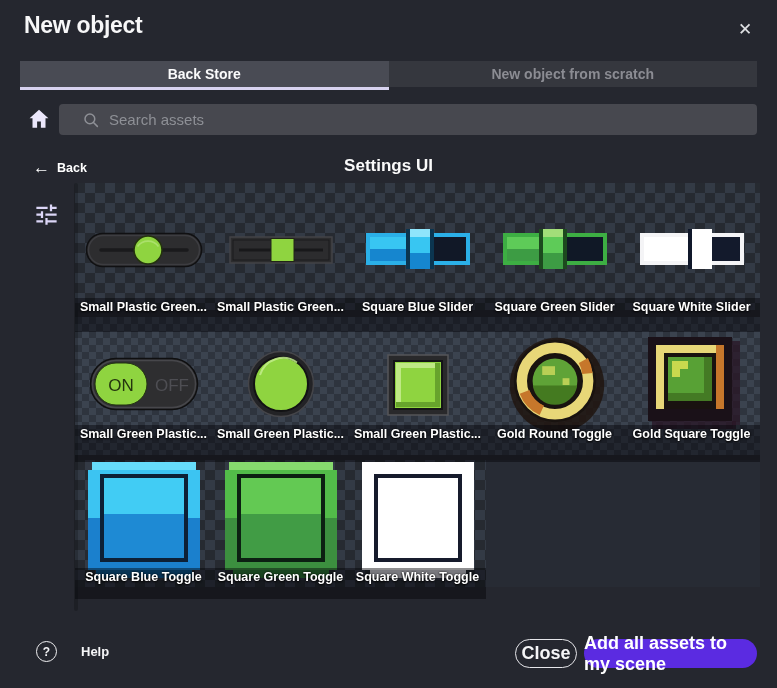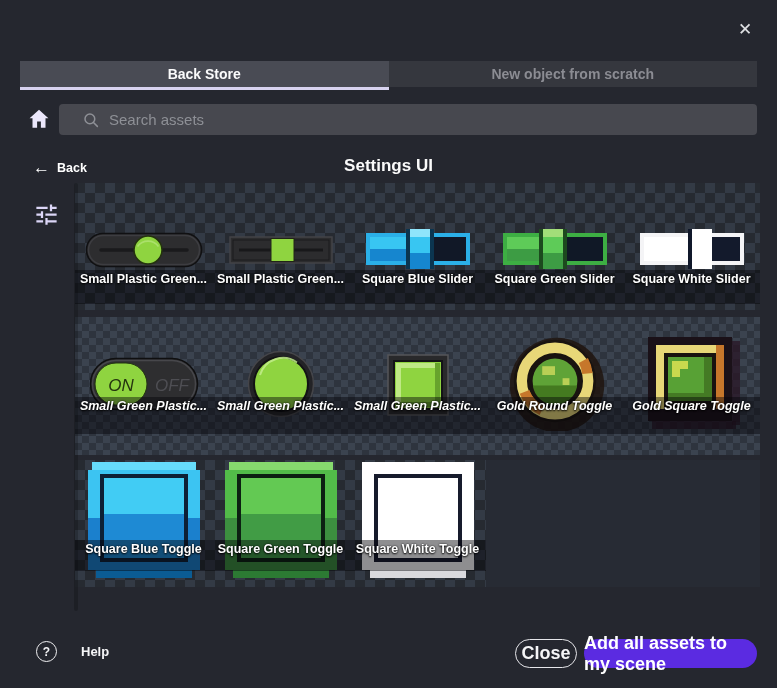--- a/index.html
+++ b/index.html
@@ -37,29 +37,29 @@
   .section-title { position:absolute; left:0; top:156px; width:777px; text-align:center; font-size:17px; font-weight:800; color:#fafafa; }
 
   .filter-btn { position:absolute; left:33px; top:201px; width:27px; height:27px; cursor:pointer; }
 
   
   .grid { position:absolute; left:75px; top:183px; width:685px; }
   .asset-row { position:relative; display:flex; }
   .row1 { height:127px; margin-bottom:7px;
     background:repeating-conic-gradient(#333a45 0% 25%, #262a31 0% 50%); background-size:20px 20px; }
   .row2 { height:138px; margin-bottom:5px;
-    background:repeating-conic-gradient(#3b434f 0% 25%, #2e343e 0% 50%); background-size:14px 14px;font-style:italic; }
+    background:repeating-conic-gradient(#3b434f 0% 25%, #2e343e 0% 50%); background-size:14px 14px; }
   .row3 { height:127px; background:#272b34; }
   .checker3 { display:flex; width:411px; height:100%;
     background:repeating-conic-gradient(#333a45 0% 25%, #262a31 0% 50%); background-size:20px 20px; }
 
   .tile { position:relative; width:137px; height:100%; cursor:pointer; }
   .art { position:absolute; left:50%; transform:translateX(-50%); }
   .strip { position:absolute; left:0; width:137px; background:rgba(5,5,8,0.45); z-index:2;
-    display:flex; justify-content:center; }
+    display:flex; justify-content:center;margin-top:28px; }
   .row1 .strip { top:87px; height:34px; }
   .row2 .strip { top:80px; height:37px; }
   .row3 .strip { top:80px; height:31px; }
   .tile-label { font-size:12.5px; font-weight:700; color:#ffffff; white-space:nowrap; padding-top:2px;
     text-shadow:0 1px 2px rgba(0,0,0,0.95), 0 0 2px rgba(0,0,0,0.8); }
 
   .scrollbar { position:absolute; left:74px; top:183px; width:4px; height:428px; background:rgba(0,0,0,0.2); border-radius:2px; }
 
   
   .help-btn { position:absolute; left:36px; top:641px; display:flex; align-items:center; gap:8px; cursor:pointer; }
@@ -67,20 +67,21 @@
   .help-label { font-size:13px; font-weight:700; color:#f5f5f7;padding-left:16px; }
   .btn { position:absolute; top:639px; height:29px; border-radius:15px; display:flex; align-items:center; justify-content:center; font-size:18px; font-weight:700; cursor:pointer; }
   .btn-close { right:200px; width:62px; background:transparent; border:1.5px solid #e6e6ea; color:#f5f5f7; }
   .btn-add { right:20px; width:173px; background:#5b2be1; border:none; color:#ffffff; }
 </style>
 </head>
 <body>
 
 <div class="dialog">
 
+  <div class="title">New object</div>
   <div class="close-x">✕</div>
 
   <div class="tabs">
     <div class="tab active">
       <span>Back Store</span>
     </div>
     <div class="tab inactive">
       <span>New object from scratch</span>
     </div>
   </div>

